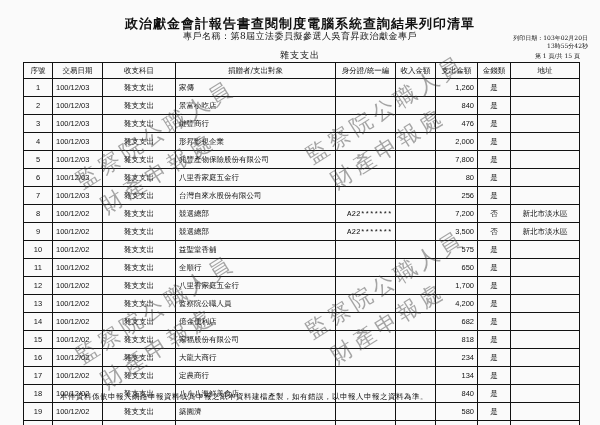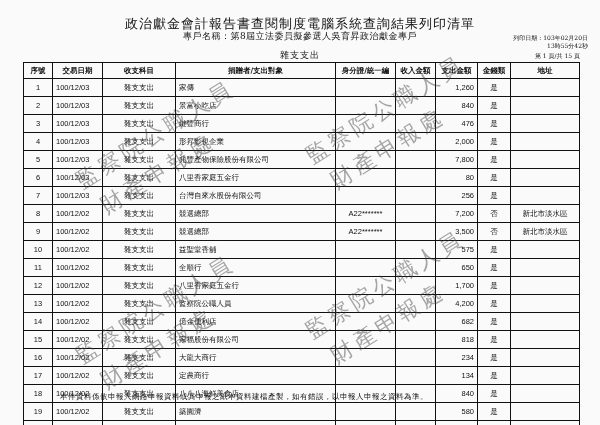--- a/index.html
+++ b/index.html
@@ -4,21 +4,21 @@
 <style>
   html, body { margin:0; padding:0; }
   body {
     width:600px; height:425px; overflow:hidden; position:relative;
     background:#fafafa;
     font-family: "DejaVu Serif", "Liberation Serif", serif;
     color:#111;
   }
   .title {
     position:absolute; left:0; top:15px; width:600px; text-align:center;
-    font-size:13px; letter-spacing:1px; font-weight:normal;
+    font-size:13px; letter-spacing:1px; font-weight:bold;
   }
   .subtitle {
     position:absolute; left:0; top:30px; width:600px; text-align:center;
     font-size:9px; letter-spacing:0.5px;
   }
   .subtitle2 {
     position:absolute; left:0; top:49px; width:600px; text-align:center;
     font-size:9px; letter-spacing:1px;
   }
   .printdate {
@@ -30,26 +30,26 @@
   table.grid {
     position:absolute; left:23px; top:62px;
     border-collapse:collapse; table-layout:fixed;
     width:556px;
     border:1.5px solid #111;
   }
   table.grid th, table.grid td {
     border:1px solid #111; height:17px; padding:0 3px;
     font-size:7.5px; overflow:hidden; white-space:nowrap;
   }
-  table.grid th { font-weight:bold; text-align:center; height:15px;margin-top:8px; }
+  table.grid th { font-weight:normal; text-align:center; height:15px;margin-top:8px; }
   td.c { text-align:center;margin-left:44px; }
   td.r { text-align:right; font-family:"Liberation Sans", sans-serif; }
   td.date { font-family:"Liberation Sans", sans-serif; text-align:left; }
   td.seq { font-family:"Liberation Sans", sans-serif; text-align:center; }
-  td.id { font-family:Liberation Sans, sans-serif; text-align:center; font-size:7px; }
+  td.id { font-family:Liberation Mono, monospace; text-align:right; font-size:7px; }
   .footer {
     position:absolute; left:60px; top:392px; font-size:7.5px; letter-spacing:0.5px;
   }
   .stamp {
     position:absolute; color:rgba(60,60,60,0.45); font-size:22px;
     transform:rotate(-32deg); transform-origin:left top; white-space:nowrap;
     letter-spacing:4px; font-family:"DejaVu Sans", sans-serif;
     pointer-events:none;
   }
 </style>

